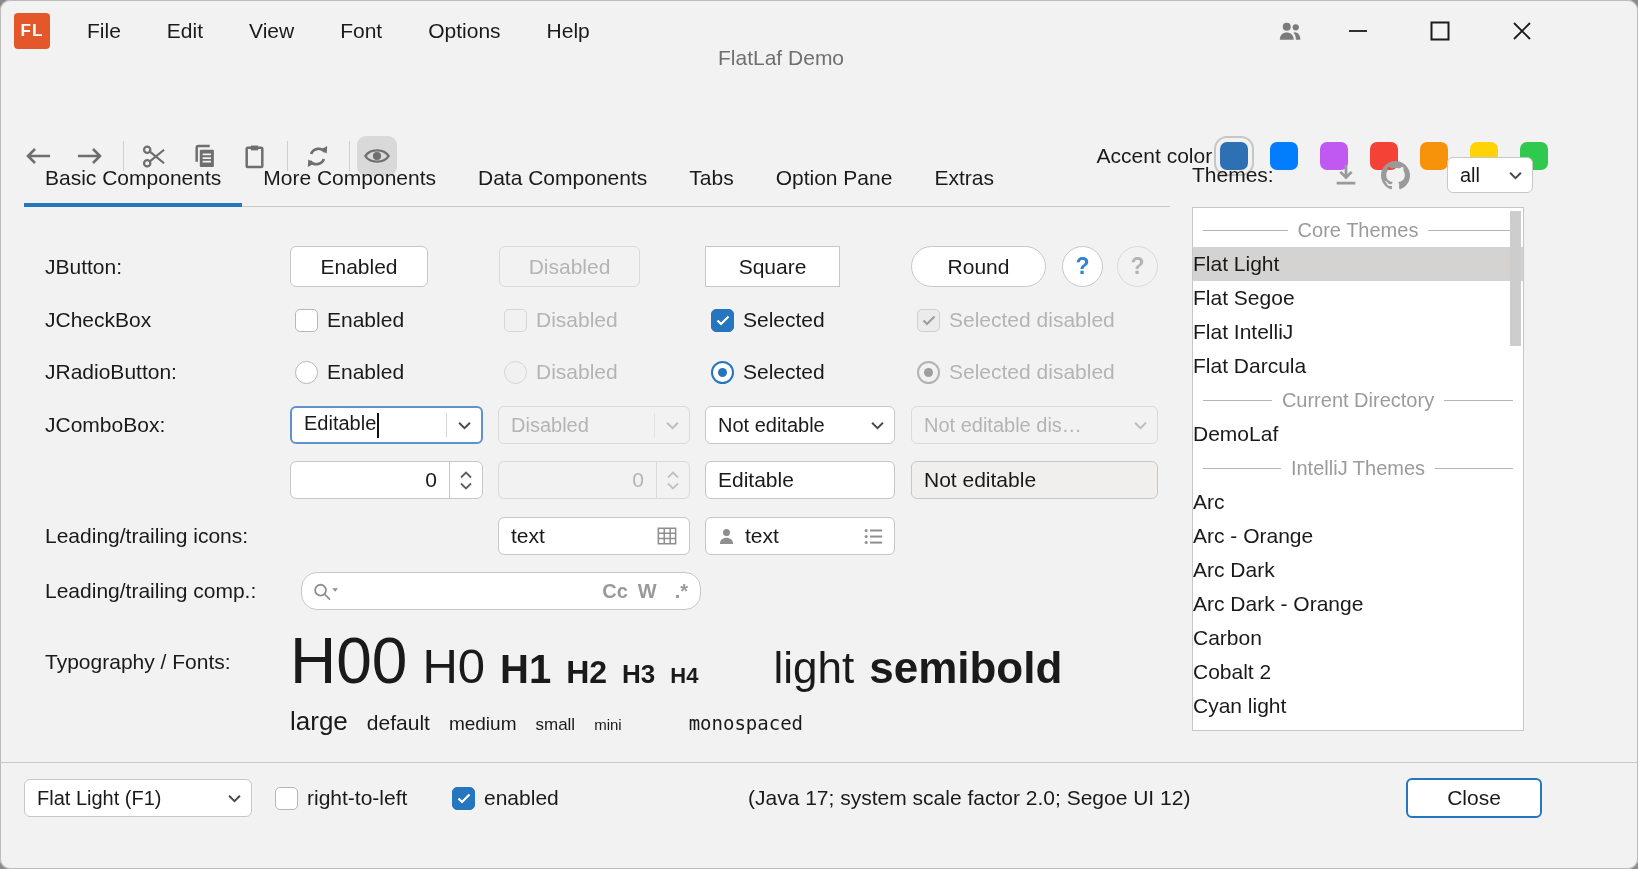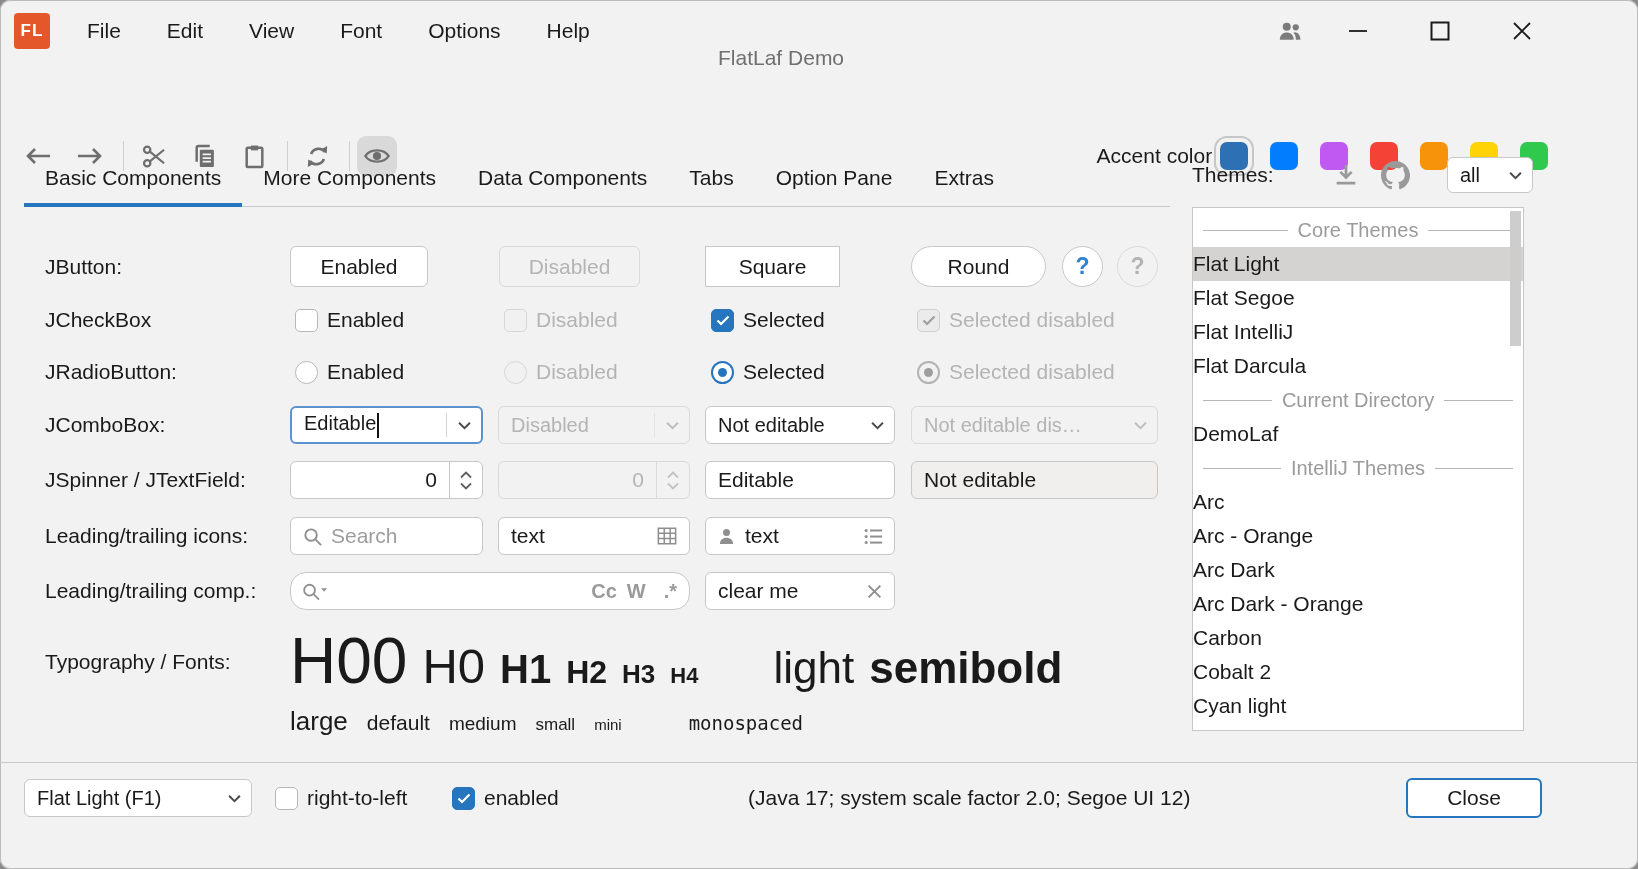--- a/index.html
+++ b/index.html
@@ -370,21 +370,20 @@
   </div>
   <div class="combo combo-abs disabled" style="left:911px;top:406px;width:247px;">
     <div class="val">Not editable dis…</div>
     <div class="chev">
       <svg width="13" height="9" viewBox="0 0 12 8">
           <path d="M1 1.5L6 6.5 11 1.5" fill="none" stroke="currentColor" stroke-width="1.8"></path>
         </svg>
     </div>
   </div>
 
-  <div class="rowlab" style="top:461px;height:38px;">JSpinner / JTextField:</div>
   <div class="field" style="left:290px;top:461px;width:193px;">
     <div class="spinval">0</div>
     <div class="spin-btns">
       <svg width="12" height="8" viewBox="0 0 12 8">
           <path d="M1 6.5L6 1.5 11 6.5" fill="none" stroke="currentColor" stroke-width="1.8"></path>
         </svg>
       <svg width="12" height="8" viewBox="0 0 12 8" style="margin-top:3px;">
           <path d="M1 1.5L6 6.5 11 1.5" fill="none" stroke="currentColor" stroke-width="1.8"></path>
         </svg>
     </div>
@@ -401,29 +400,20 @@
     </div>
   </div>
   <div class="field" style="left:705px;top:461px;width:190px;">
     <div class="pad">Editable</div>
   </div>
   <div class="field noedit" style="left:911px;top:461px;width:247px;">
     <div class="pad">Not editable</div>
   </div>
 
   <div class="rowlab" style="top:517px;height:38px;">Leading/trailing icons:</div>
-  <div class="field" style="left:290px;top:517px;width:193px;">
-    <div class="ficon" style="margin-left:11px;">
-      <svg width="21" height="21" viewBox="0 0 22 22">
-          <circle cx="9.5" cy="9.5" r="6" fill="none" stroke="currentColor" stroke-width="2"></circle>
-          <path d="M14 14l6 6" stroke="currentColor" stroke-width="2"></path>
-        </svg>
-    </div>
-    <div class="pad placeholder" style="padding-left:8px;">Search</div>
-  </div>
   <div class="field" style="left:498px;top:517px;width:192px;">
     <div class="pad" style="flex:1;">text</div>
     <div class="ficon" style="margin-right:11px;">
       <svg width="22" height="20" viewBox="0 0 24 22">
           <rect x="2.5" y="2.5" width="19" height="17" fill="none" stroke="currentColor" stroke-width="1.7"></rect>
           <path d="M2.5 8h19M2.5 13.8h19M9 2.5v17M15.5 2.5v17" stroke="currentColor" stroke-width="1.7"></path>
         </svg>
     </div>
   </div>
   <div class="field" style="left:705px;top:517px;width:190px;">
@@ -440,41 +430,33 @@
           <rect x="8" y="2.9" width="14" height="2.3"></rect>
           <circle cx="3.5" cy="11" r="1.8"></circle>
           <rect x="8" y="9.9" width="14" height="2.3"></rect>
           <circle cx="3.5" cy="18" r="1.8"></circle>
           <rect x="8" y="16.9" width="14" height="2.3"></rect>
         </svg>
     </div>
   </div>
 
   <div class="rowlab" style="top:572px;height:38px;">Leading/trailing comp.:</div>
-  <div class="field" style="left:290px;top:572px;width:400px;border-radius:16px;">
+  <div class="field" style="left:301px;top:572px;width:400px;border-radius:16px;">
     <div class="ficon" style="margin-left:10px;">
       <svg width="27" height="21" viewBox="0 0 30 22">
           <circle cx="9.5" cy="9.5" r="6" fill="none" stroke="currentColor" stroke-width="2"></circle>
           <path d="M14 14l6 6" stroke="currentColor" stroke-width="2"></path>
           <path d="M22.5 7.5l3.2 3.8 3.2-3.8z" fill="currentColor"></path>
         </svg>
     </div>
     <div style="flex:1;"></div>
     <span class="gray-glyph">Cc</span>
     <span class="gray-glyph" style="margin-left:10px;">W</span>
     <div class="vsep" style="margin:0 9px;"></div>
     <span class="gray-glyph" style="margin-right:12px;">.*</span>
-  </div>
-  <div class="field" style="left:705px;top:572px;width:190px;">
-    <div class="pad" style="flex:1;">clear me</div>
-    <div class="ficon" style="margin-right:12px;">
-      <svg width="15" height="15" viewBox="0 0 14 14">
-          <path d="M1.5 1.5l11 11M12.5 1.5l-11 11" stroke="currentColor" stroke-width="1.8"></path>
-        </svg>
-    </div>
   </div>
 
   <div class="rowlab" style="top:643px;height:38px;">Typography / Fonts:</div>
   <div class="typo1">
     <span class="h00">H00</span>
     <span class="h0">H0</span>
     <span class="h1">H1</span>
     <span class="h2">H2</span>
     <span class="h3">H3</span>
     <span class="h4">H4</span>

